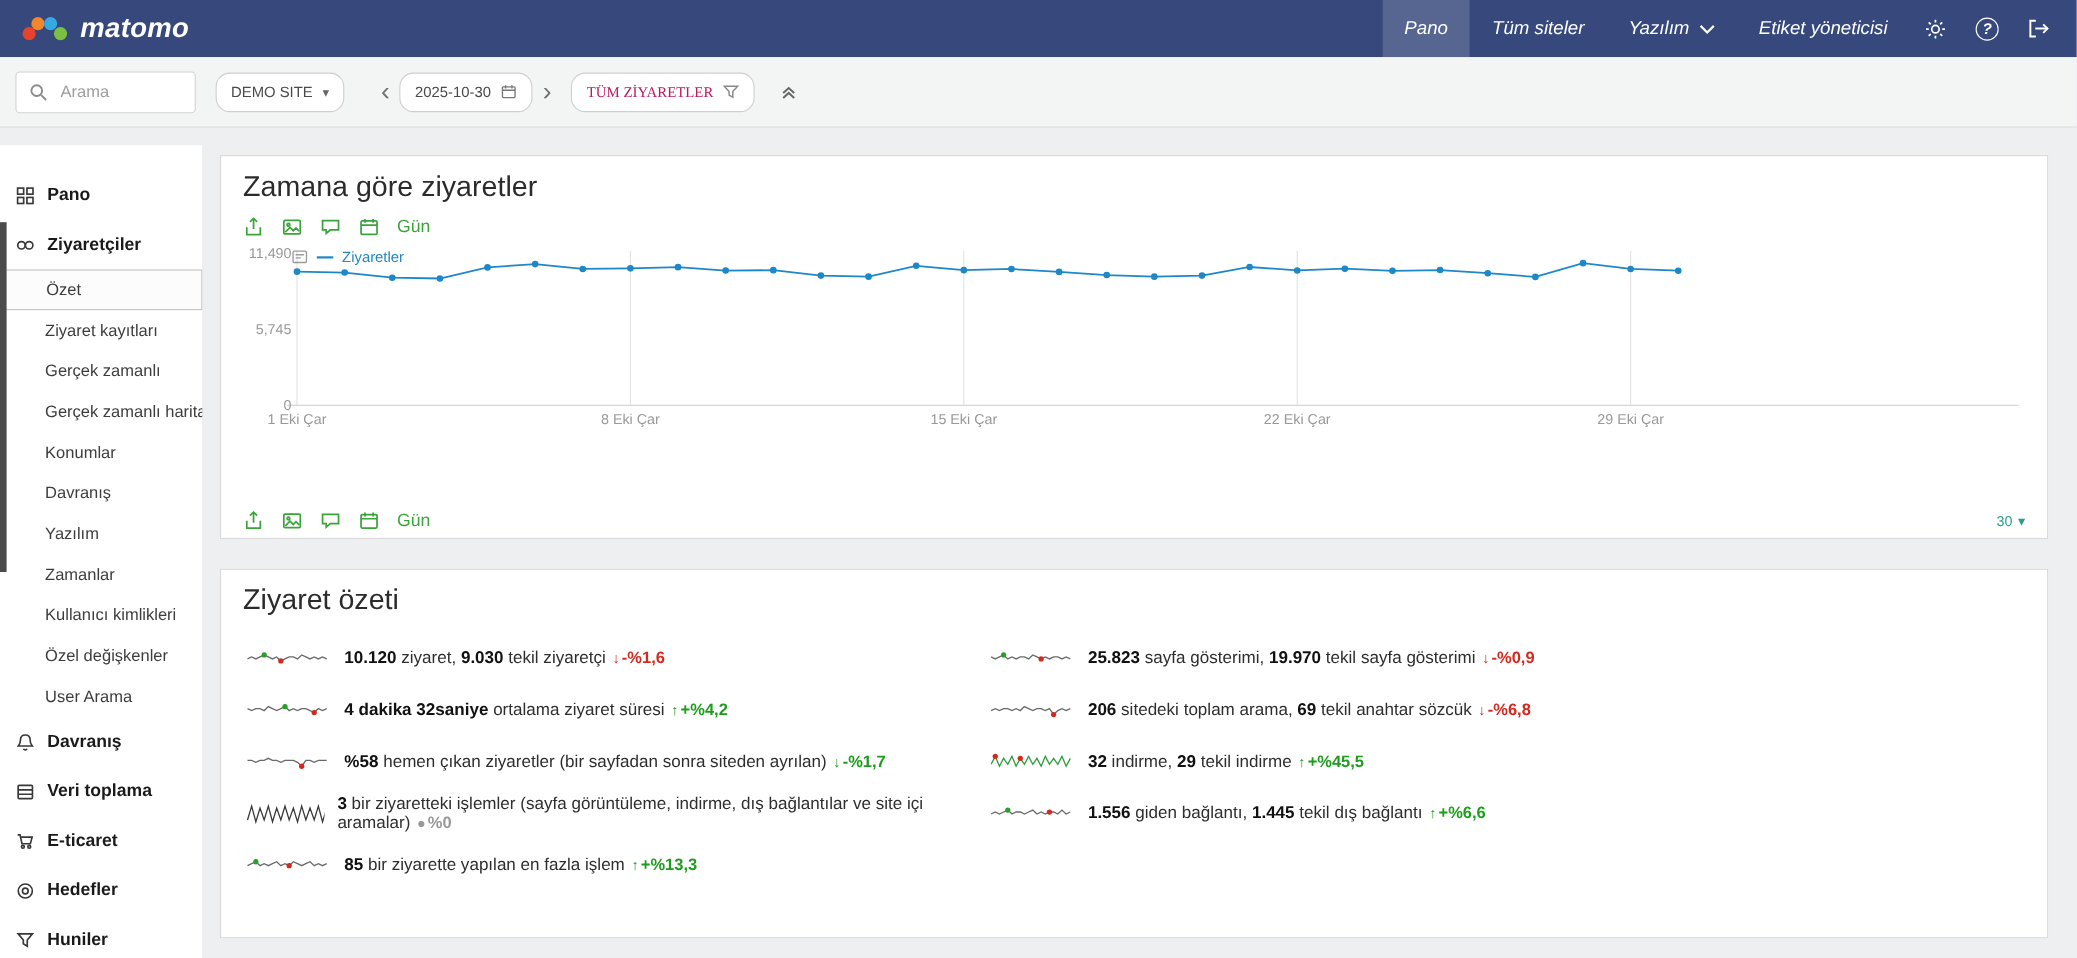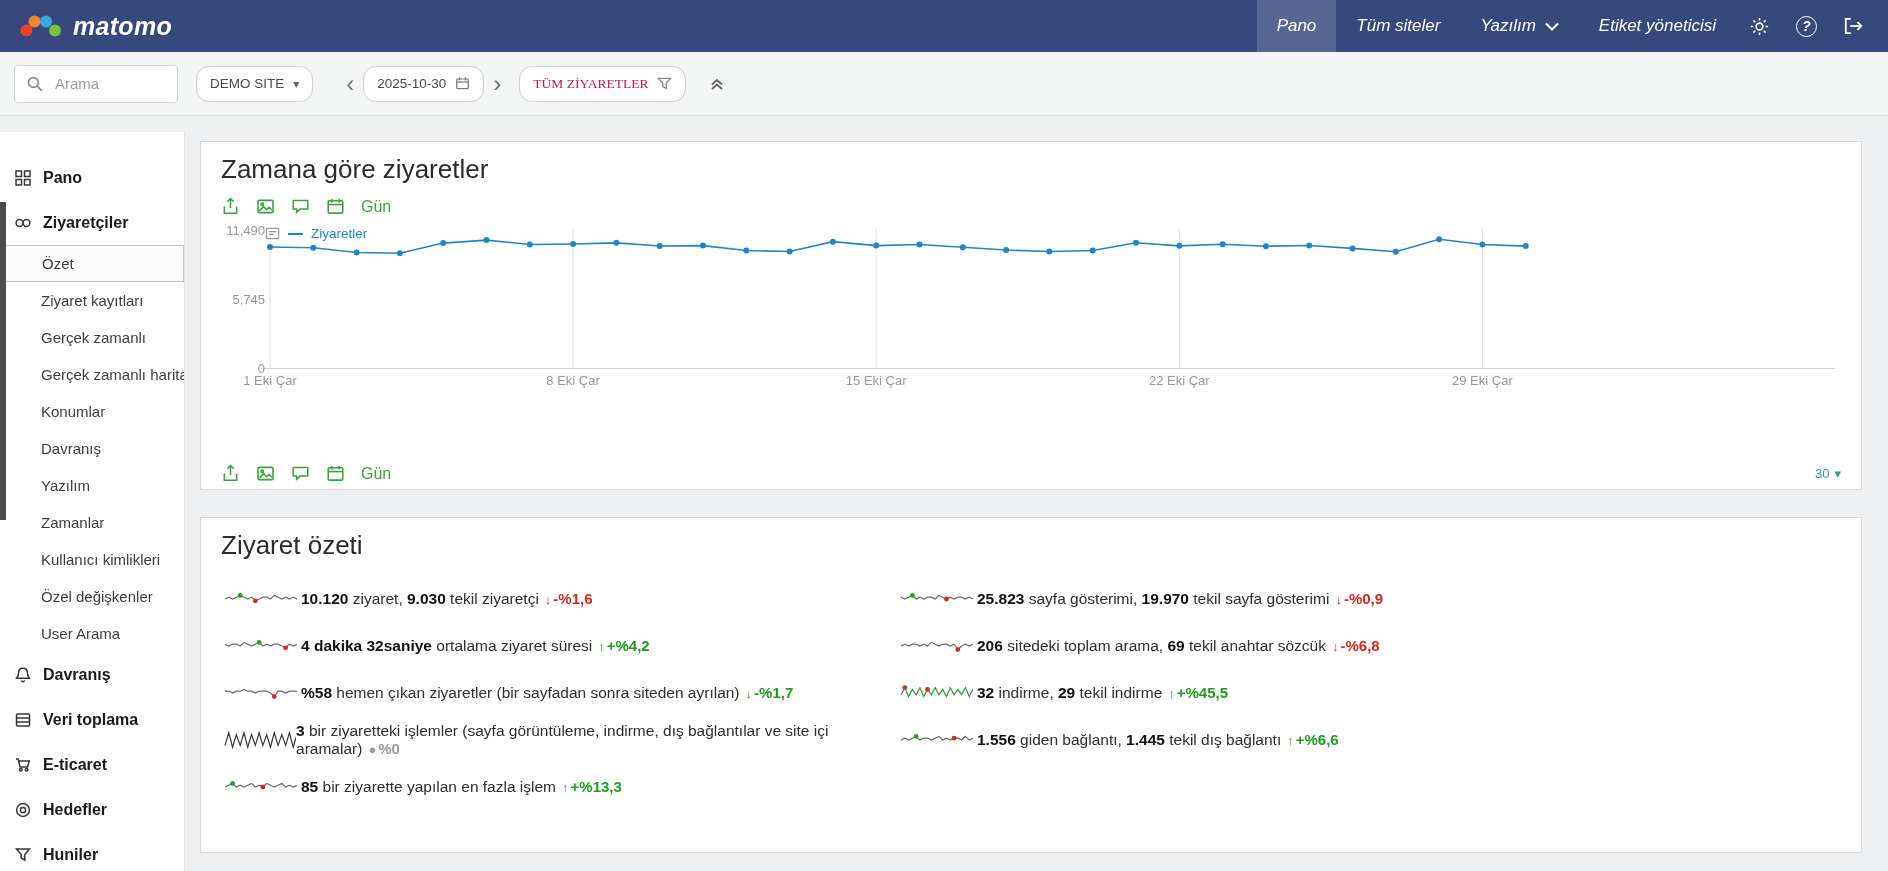--- a/index.html
+++ b/index.html
@@ -59,21 +59,21 @@
   .chart-wrap { position:relative; margin-top:8px; }
   .legend { position:absolute; left:44px; top:2px; display:flex; align-items:center; gap:8px; cursor:pointer; }
   .legend-dash { width:15px; height:2px; background:#1e87c8; }
   .legend-label { color:#1e87c8; font-size:13.5px; }
   .footer-row { display:flex; align-items:center; gap:16px; color:#3aa33a; margin-top:auto; }
   .row-limit { margin-left:auto; color:#2a9f8e; font-size:13px; display:flex; align-items:center; gap:5px; cursor:pointer; }
 
   .vs-cols { display:flex; margin-top:14px; }
   .vs-left { width:676px; flex:0 0 auto; }
   .vs-right { flex:1; }
-  .vs-row { height:47px; display:flex; align-items:center; gap:0; }
+  .vs-row { height:47px; display:flex; align-items:center; gap:12px; }
   .vs-text { font-size:15.5px; color:#2e2e2e; }
   .vs-text .b { font-weight:700; color:#111; }
   .vs-evo { font-weight:700; font-size:15px; margin-left:6px; white-space:nowrap; }
   .vs-evo .arrow { font-size:13px; margin-right:2px; font-weight:400; }
 </style>
 </head>
 <body>
 
 <nav class="topnav">
   <div class="brand">

